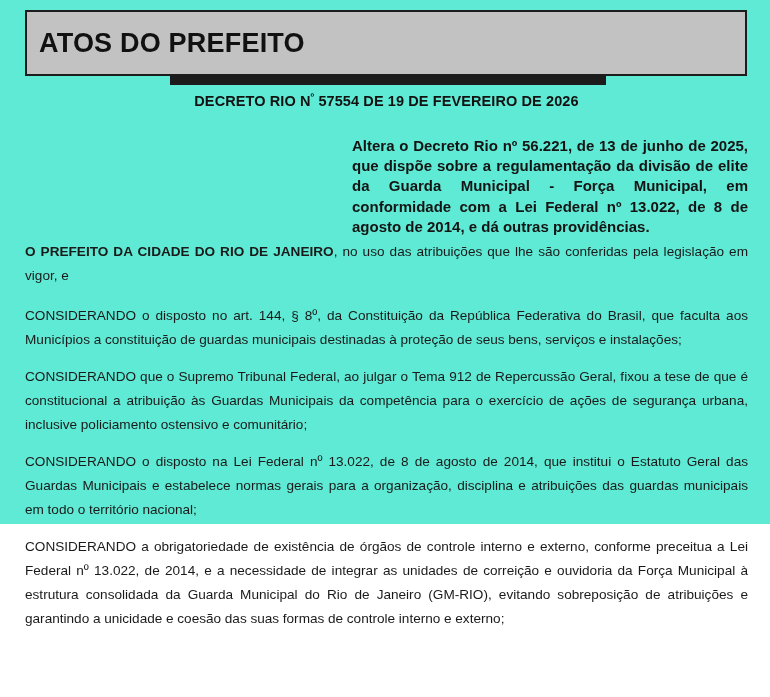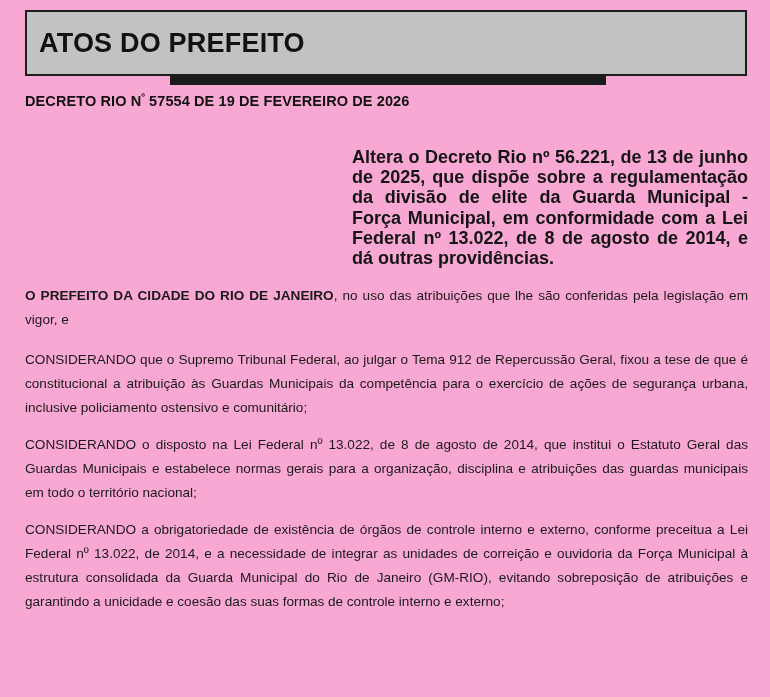--- a/index.html
+++ b/index.html
@@ -11,22 +11,22 @@
     width: 770px;
     height: 697px;
     overflow: hidden;
     font-family: "Liberation Sans", sans-serif;
     color: #1a1a1a;
   }
 
   .page {
     position: relative;
     width: 770px;
-    height: 697px;
-    background: #f9a8d4;
+    height: 524px;
+    background: #5eead4;
   }
 
   
   .header-banner {
     position: absolute;
     left: 25px;
     top: 10px;
     width: 722px;
     height: 66px;
     background: #c2c2c2;
@@ -53,47 +53,46 @@
     height: 9px;
     background: #1c1c1c;
   }
 
   
   .decree-title {
     position: absolute;
     left: 25px;
     top: 93px;
     width: 723px;
-    text-align: left;
+    text-align: center;
     font-size: 14.5px;
     font-weight: bold;
     color: #111111;
     letter-spacing: 0.1px;
     white-space: nowrap;
   }
   .decree-title sup {
     font-size: 0.68em;
     vertical-align: super;
     line-height: 0;
   }
 
   
   .ementa {
     position: absolute;
     left: 352px;
     top: 136px;
     width: 396px;
-    font-size: 18px;
+    font-size: 15px;
     font-weight: bold;
     line-height: 20.2px;
     text-align: justify;
     text-justify: inter-word;
     color: #141414;
     hyphens: none;
-    margin-top: 11px;
   }
 
   
   .body-text {
     position: absolute;
     left: 25px;
     top: 240px;
     width: 723px;
   }
   .para {
@@ -101,21 +100,20 @@
     line-height: 24px;
     text-align: justify;
     text-justify: inter-word;
     color: #1a1a1a;
     margin: 0 0 13px 0;
     hyphens: none;
     word-spacing: -0.1px;
   }
   .para.preamble {
     margin-bottom: 16px;
-    margin-top: 44px;
   }
   .para b {
     font-weight: bold;
   }
 </style>
 </head>
 <body>
 
 <div class="page">
 
@@ -128,19 +126,20 @@
   <div class="decree-title">
     <span>DECRETO RIO N</span><sup>º</sup><span> 57554 DE 19 DE FEVEREIRO DE 2026</span>
   </div>
 
   <div class="ementa">Altera o Decreto Rio nº 56.221, de 13 de junho de 2025, que dispõe sobre a regulamentação da divisão de elite da Guarda Municipal - Força Municipal, em conformidade com a Lei Federal nº 13.022, de 8 de agosto de 2014, e dá outras providências.</div>
 
   <div class="body-text">
 
     <p class="para preamble"><b>O PREFEITO DA CIDADE DO RIO DE JANEIRO</b><span>, no uso das atribuições que lhe são conferidas pela legislação em vigor, e</span></p>
 
+    <p class="para">CONSIDERANDO o disposto no art. 144, § 8º, da Constituição da República Federativa do Brasil, que faculta aos Municípios a constituição de guardas municipais destinadas à proteção de seus bens, serviços e instalações;</p>
     <p class="para">CONSIDERANDO que o Supremo Tribunal Federal, ao julgar o Tema 912 de Repercussão Geral, fixou a tese de que é constitucional a atribuição às Guardas Municipais da competência para o exercício de ações de segurança urbana, inclusive policiamento ostensivo e comunitário;</p>
     <p class="para">CONSIDERANDO o disposto na Lei Federal nº 13.022, de 8 de agosto de 2014, que institui o Estatuto Geral das Guardas Municipais e estabelece normas gerais para a organização, disciplina e atribuições das guardas municipais em todo o território nacional;</p>
     <p class="para">CONSIDERANDO a obrigatoriedade de existência de órgãos de controle interno e externo, conforme preceitua a Lei Federal nº 13.022, de 2014, e a necessidade de integrar as unidades de correição e ouvidoria da Força Municipal à estrutura consolidada da Guarda Municipal do Rio de Janeiro (GM-RIO), evitando sobreposição de atribuições e garantindo a unicidade e coesão das suas formas de controle interno e externo;</p>
 
   </div>
 
 </div>
 
 </body></html>

